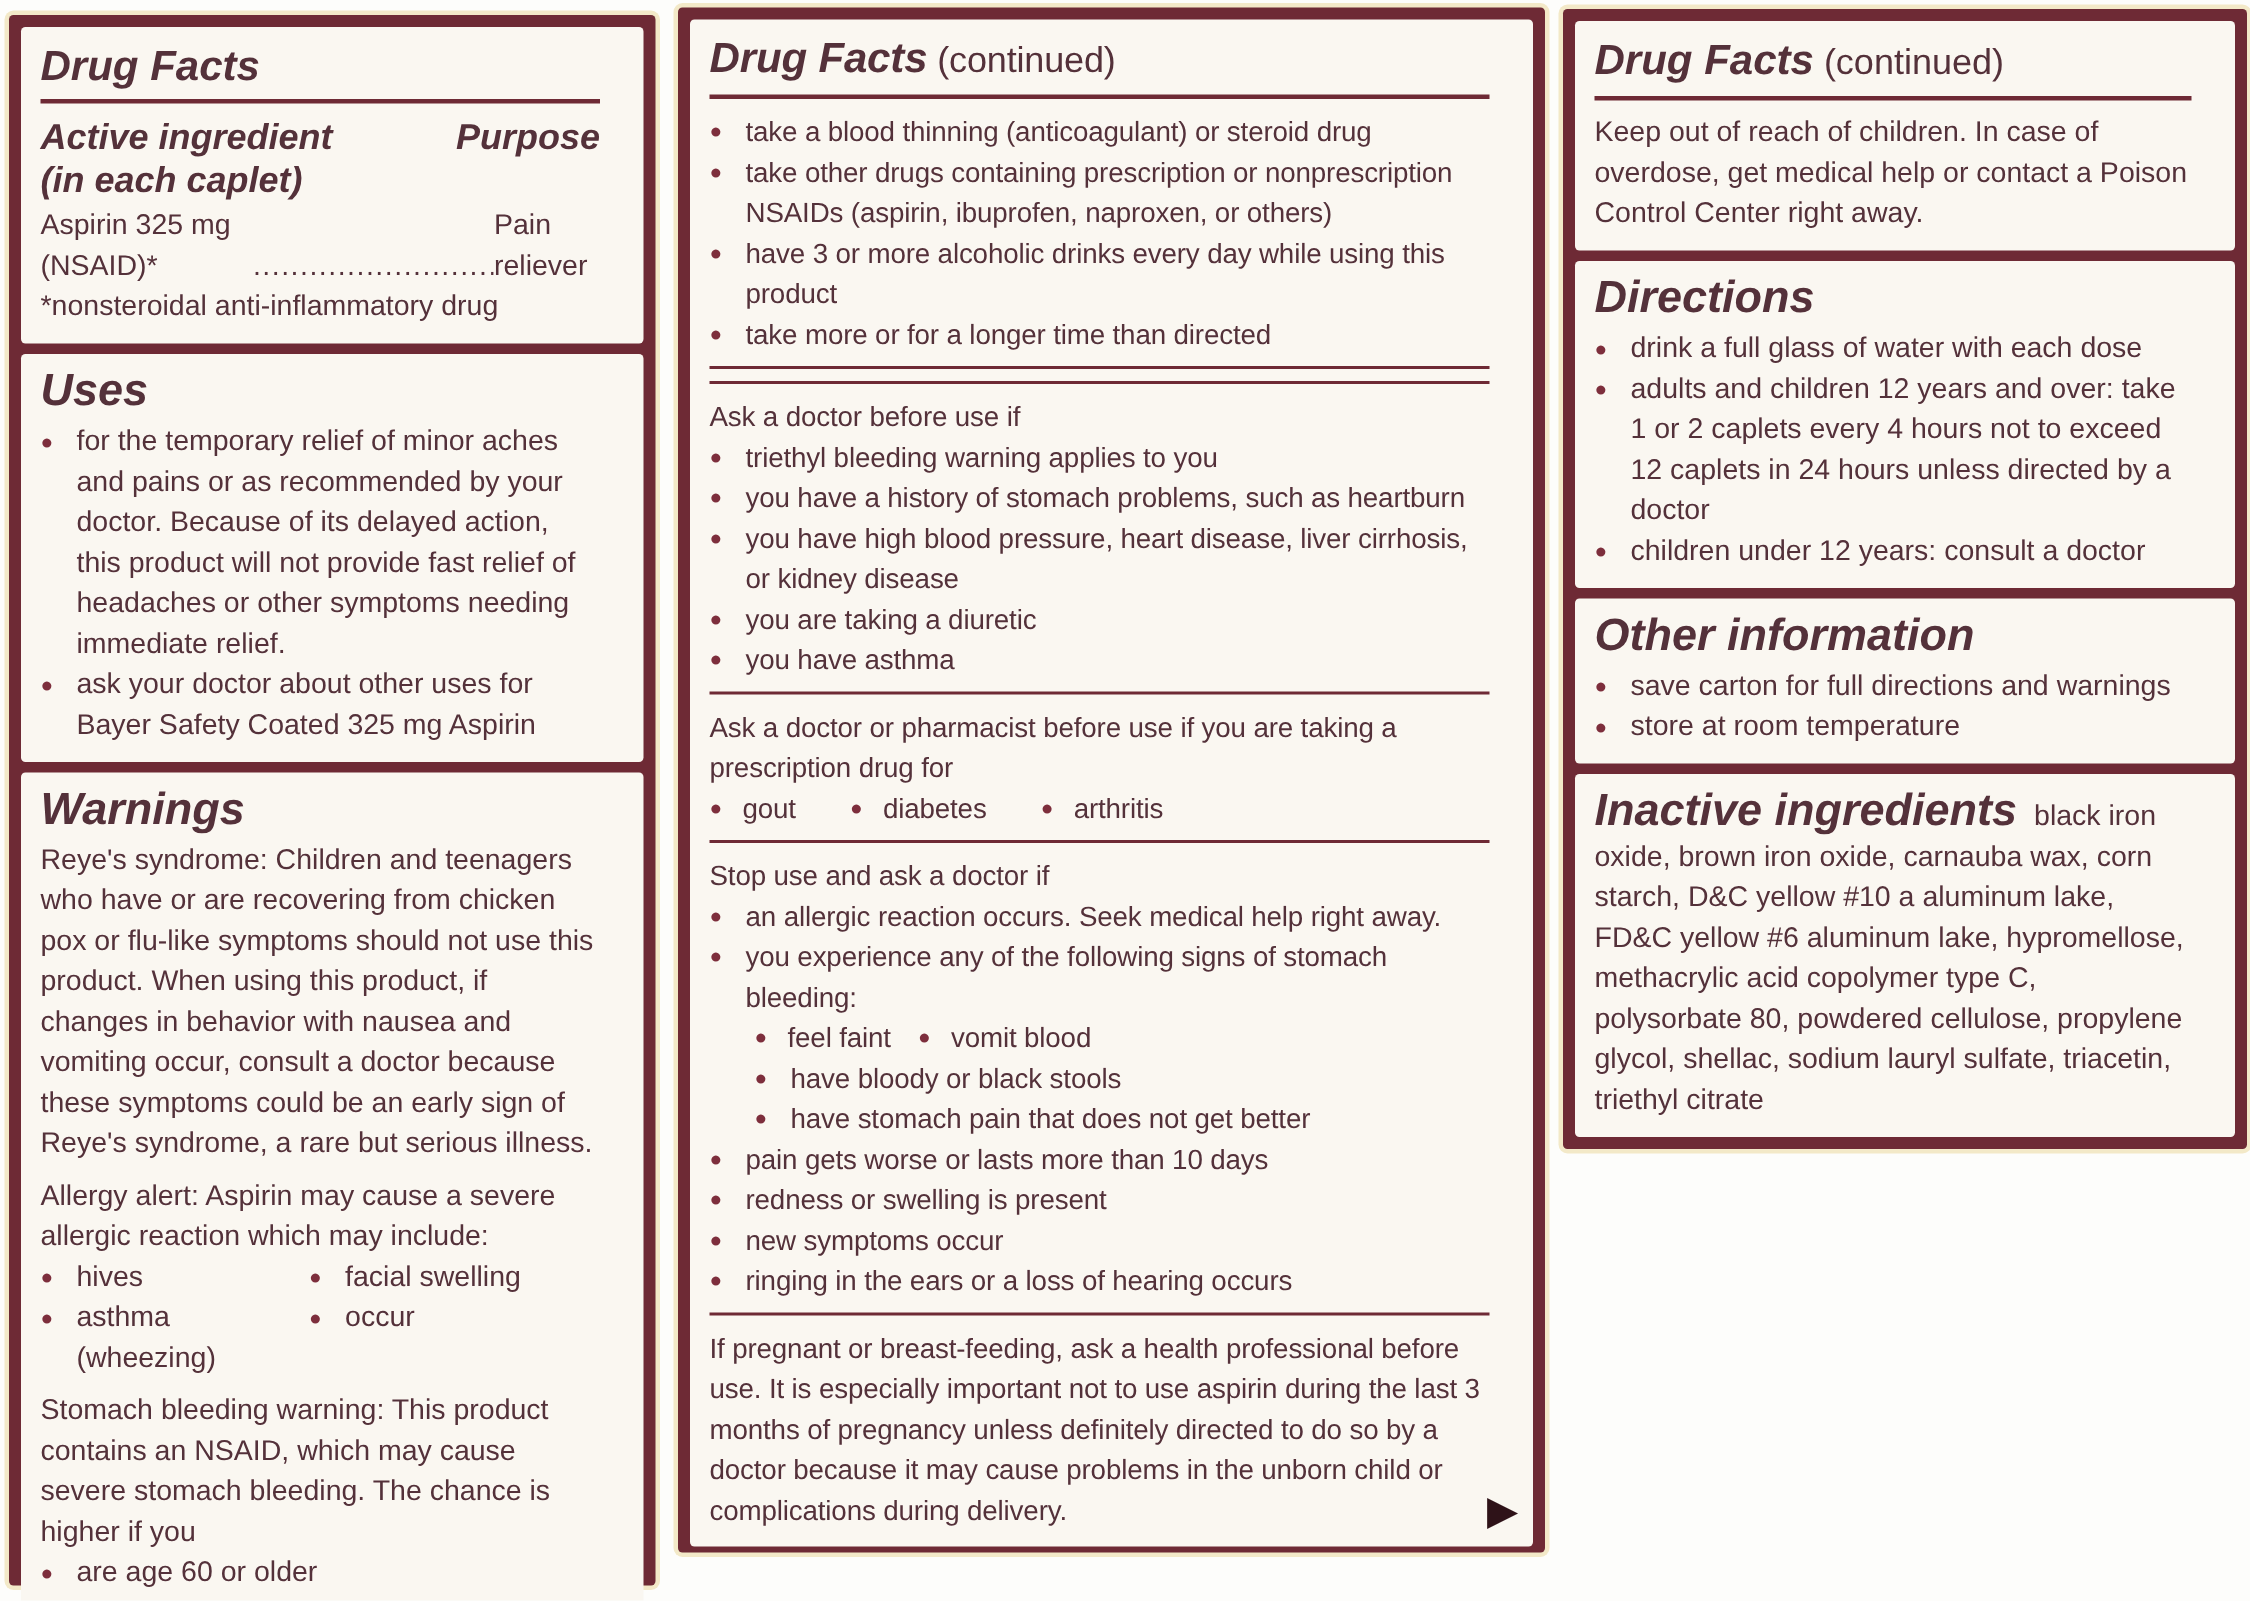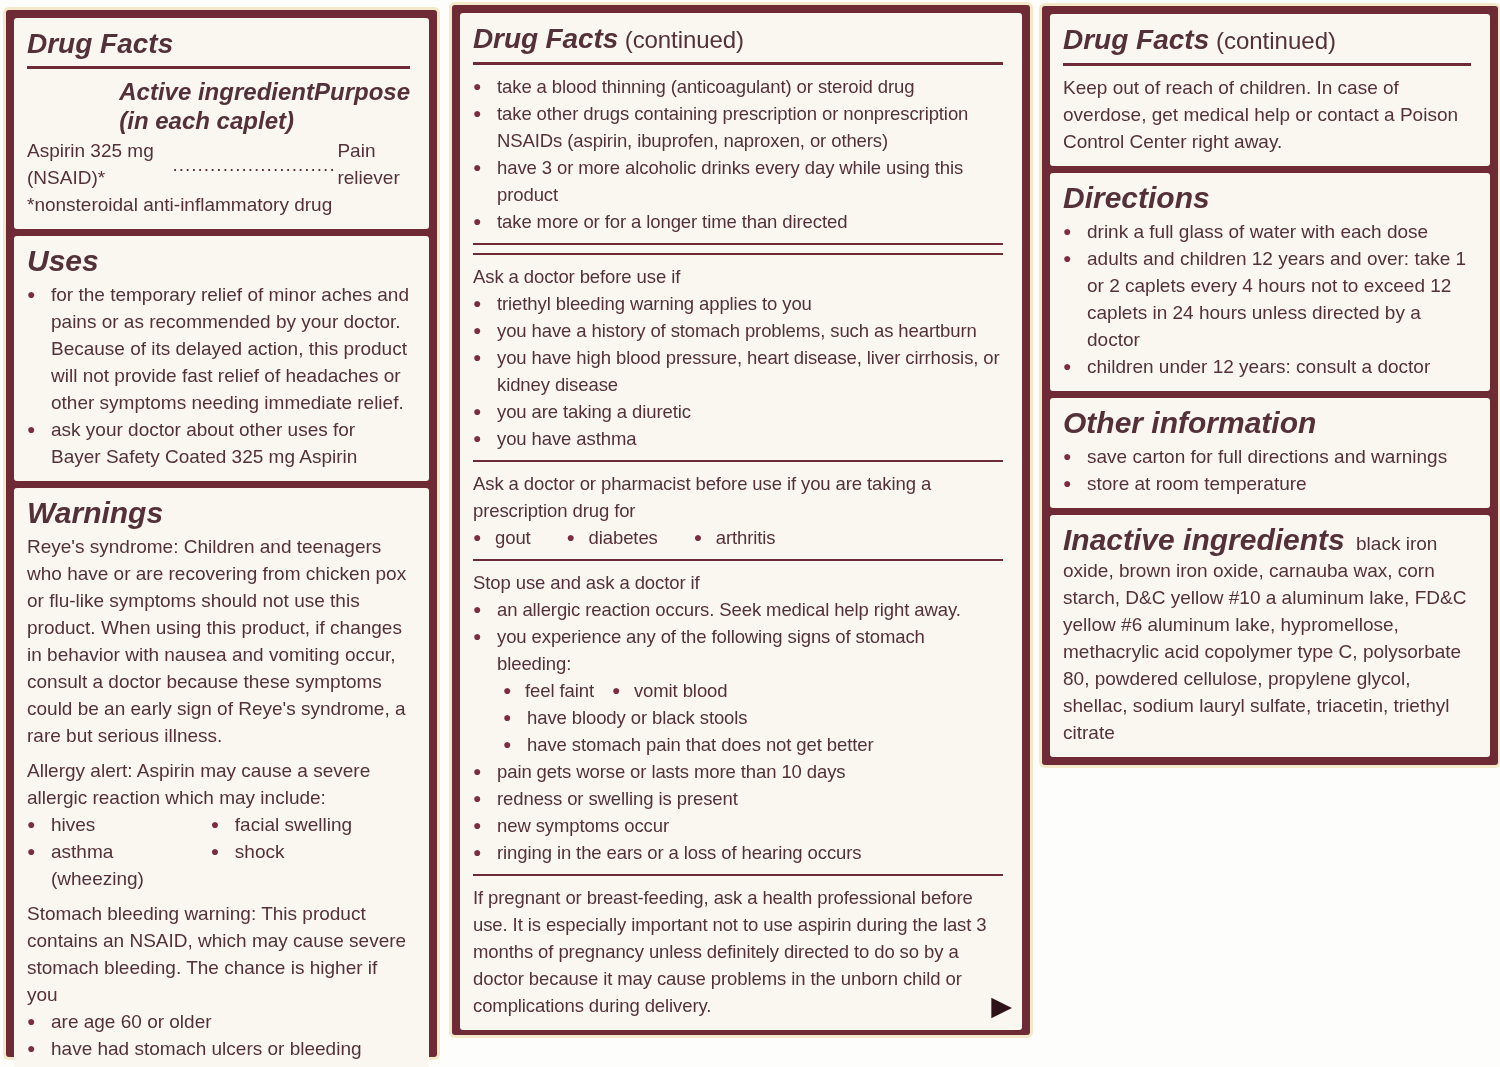--- a/index.html
+++ b/index.html
@@ -28,21 +28,21 @@
     gap:7px;
     box-shadow:0 0 0 3px var(--halo);
     border-radius:3px;
   }
   .panel-left{left:6px;top:10px;width:431px;height:1047px;}
   .panel-mid{left:452px;top:5px;width:578px;height:1030px;}
   .panel-right{left:1042px;top:6px;width:456px;}
   .box{
     background:var(--paper);
     border-radius:3px;
-    padding:9px 19px 11px 13px;
+    padding:9px 29px 11px 13px;
     position:relative;
     flex:0 0 auto;
   }
   .box.grow{flex:1 1 auto;}
   .panel-left .box, .panel-right .box{font-size:19px;line-height:27px;}
   .panel-mid .box{font-size:18.5px;line-height:27px;letter-spacing:-0.1px;}
 
   .t1{font-style:italic;font-weight:bold;font-size:28px;line-height:34px;color:var(--ink);}
   .t1 .cont{font-style:normal;font-weight:normal;font-size:24px;}
   .t2{font-style:italic;font-weight:bold;font-size:24px;line-height:29px;}
@@ -63,29 +63,29 @@
     font-size:14px;
     line-height:inherit;
   }
   .bt{flex:1 1 auto;}
   .indent{margin-left:30px;}
   .cols2{display:grid;grid-template-columns:48% 52%;}
   .inline-list{display:flex;gap:36px;}
   .inline-list .b{flex:0 0 auto;}
   .inline-list .blt{flex:0 0 22px;}
 
-  .dotrow{display:flex;align-items:center;margin-top:2px;}
+  .dotrow{display:flex;align-items:flex-end;margin-top:2px;}
   .dotrow .dots{
     flex:1 1 auto;
     overflow:hidden;
     white-space:nowrap;
     letter-spacing:1px;
     padding:0 1px;
   }
-  .hd-row{display:flex;justify-content:flex-end;align-items:flex-start;}
+  .hd-row{display:flex;justify-content:space-between;align-items:flex-start;}
 
   .arrow{
     position:absolute;
     right:10px;
     bottom:10px;
     color:var(--arrow);
     font-size:27px;
     line-height:27px;
   }
 </style>
@@ -138,21 +138,21 @@
       <li class="b">
         <span class="blt">●</span>
         <span class="bt">facial swelling</span>
       </li>
       <li class="b">
         <span class="blt">●</span>
         <span class="bt">asthma (wheezing)</span>
       </li>
       <li class="b">
         <span class="blt">●</span>
-        <span class="bt">shock</span>
+        <span class="bt">occur</span>
       </li>
     </ul>
     <p class="mt8"><b>Stomach bleeding warning:</b><span>  This product contains an NSAID, which may cause severe stomach bleeding.  The chance is higher if you</span></p>
     <ul>
       <li class="b">
         <span class="blt">●</span>
         <span class="bt">are age 60 or older</span>
       </li>
       <li class="b">
         <span class="blt">●</span>

